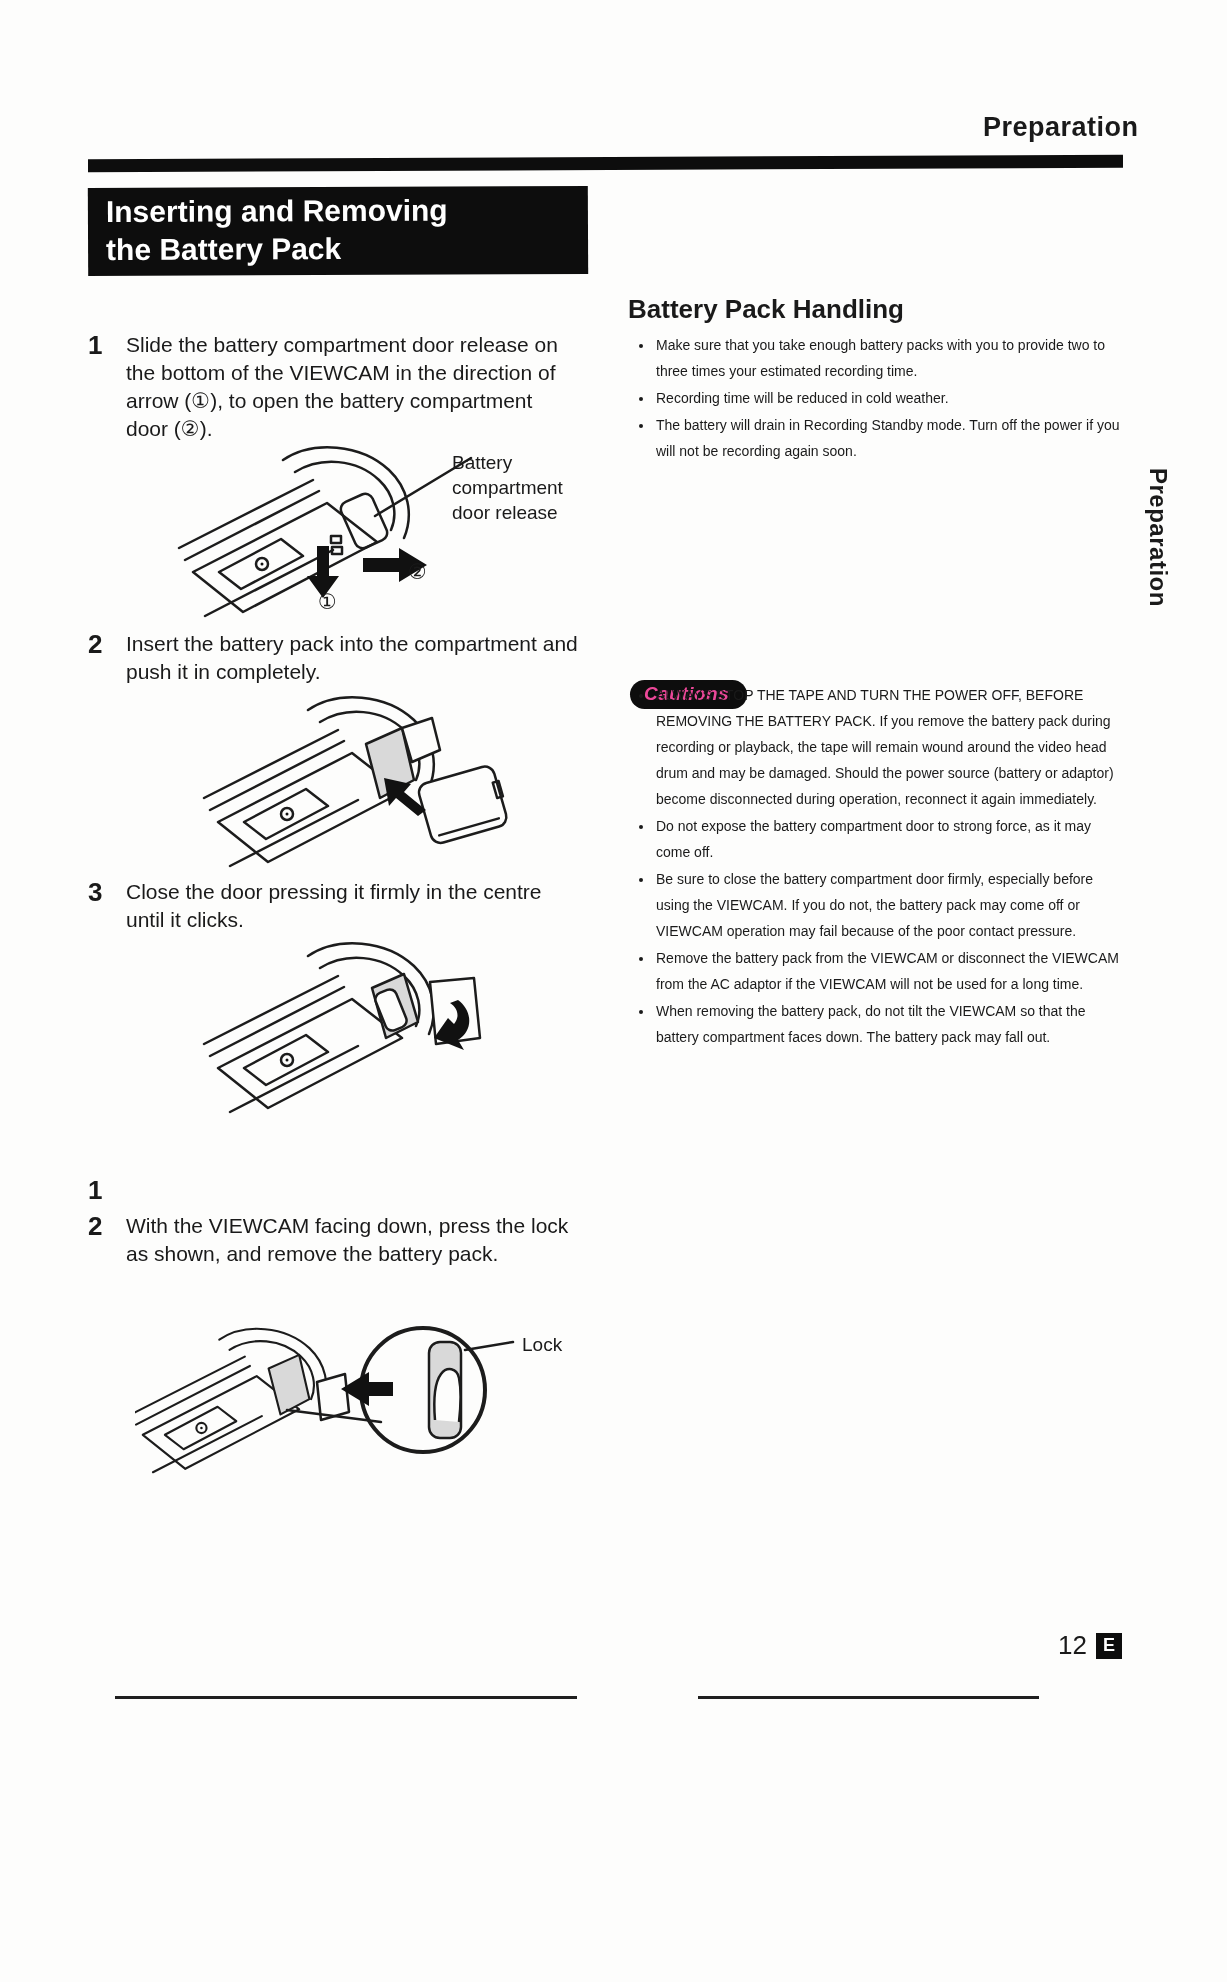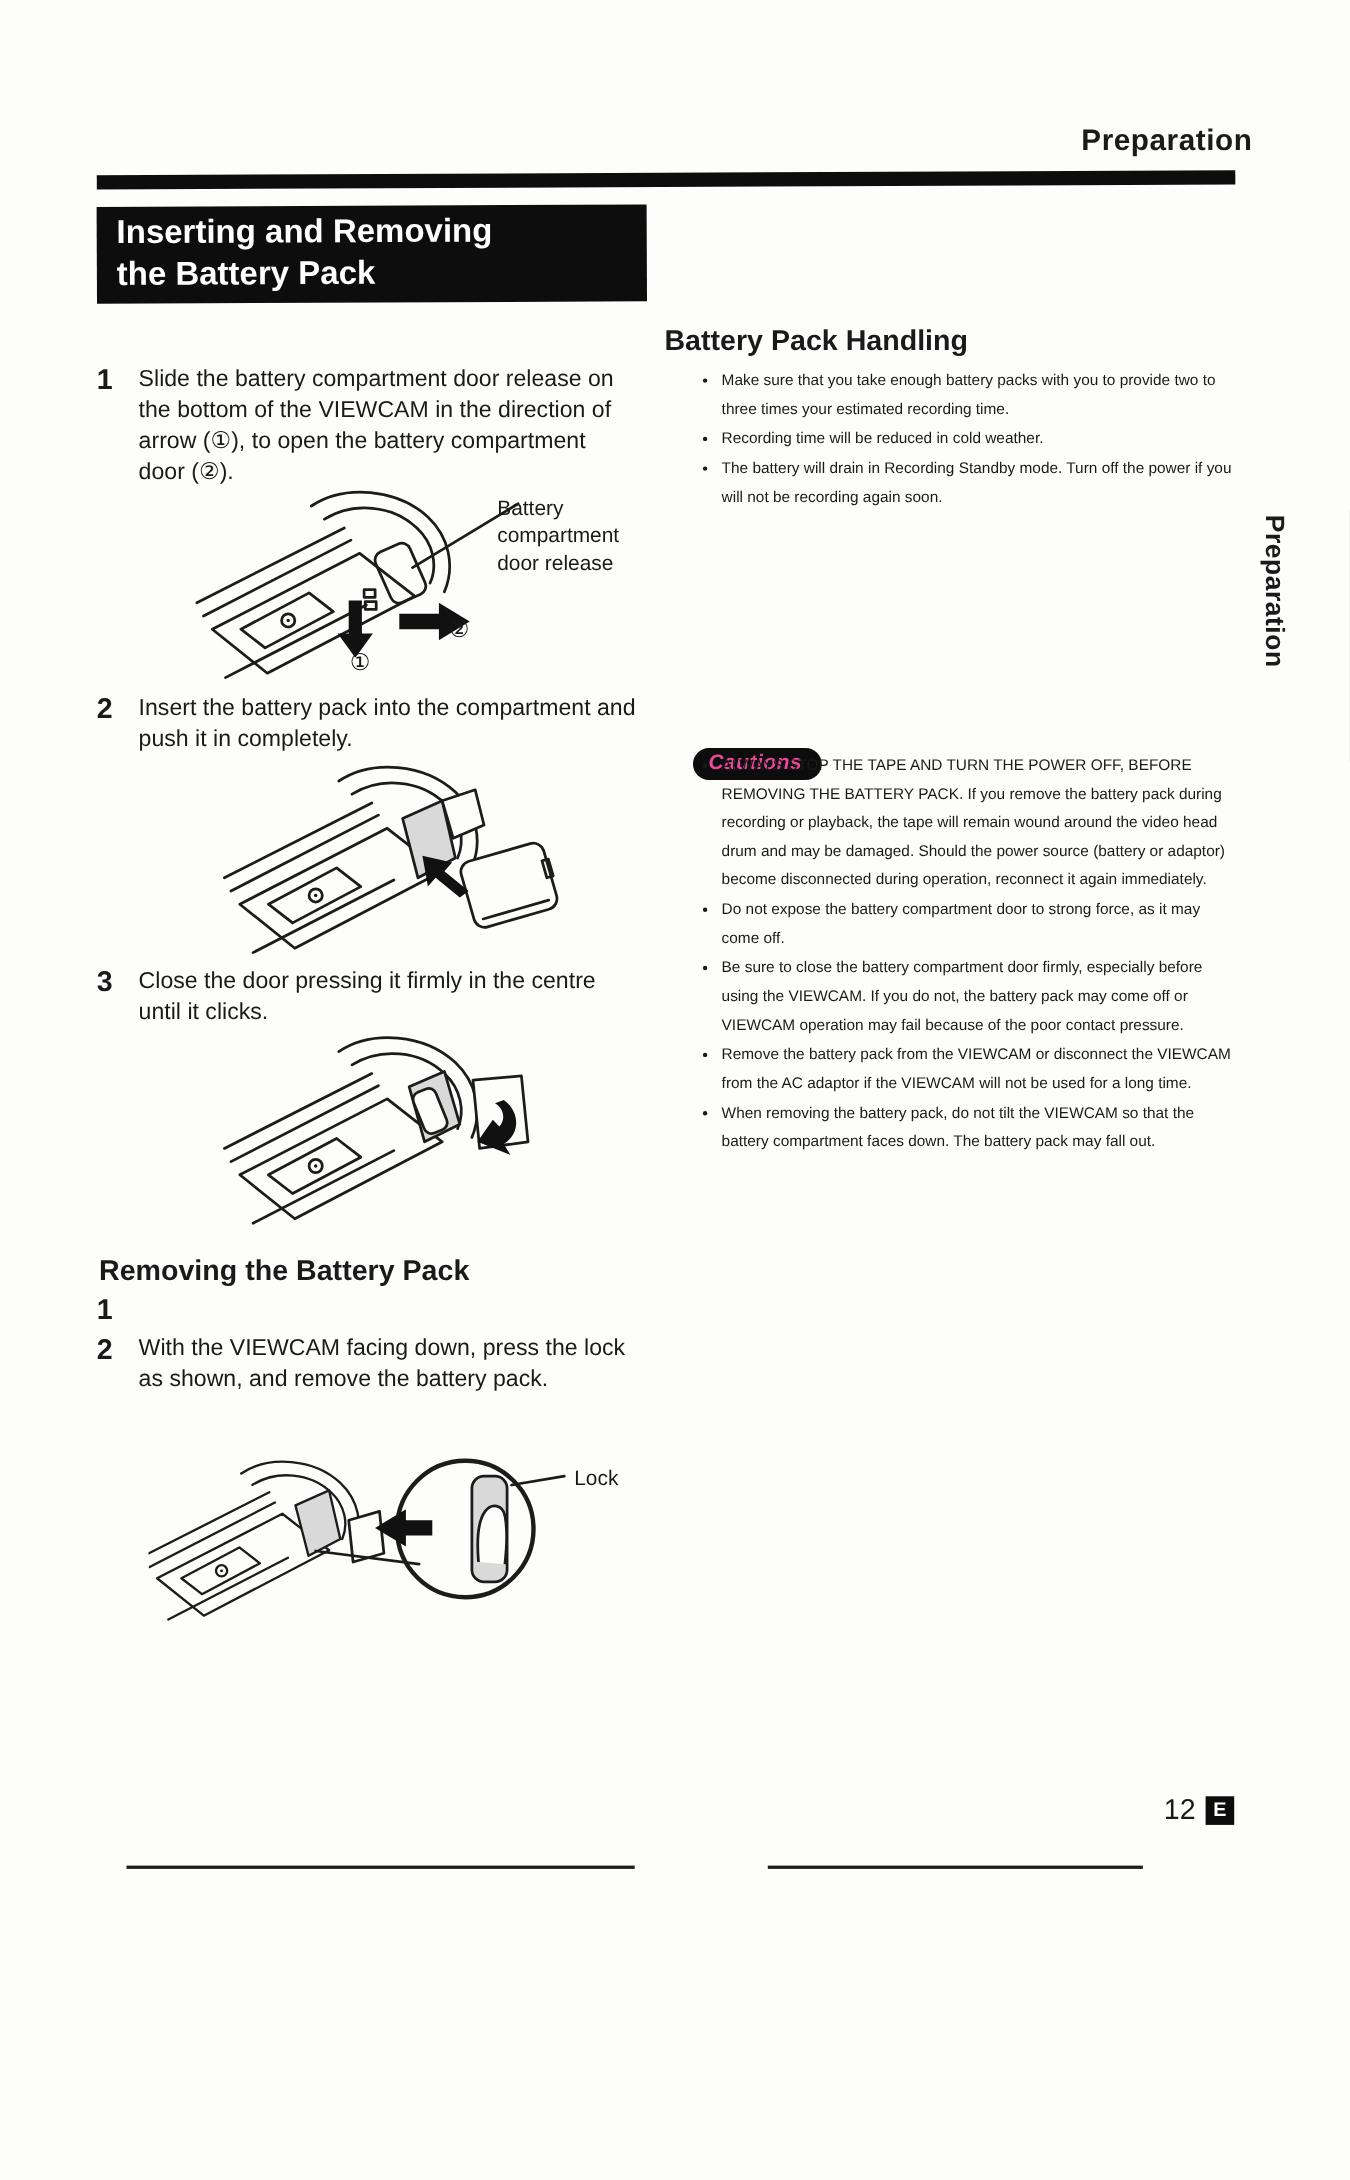--- a/index.html
+++ b/index.html
@@ -157,21 +157,20 @@
       <circle class="ln" cx="97" cy="120" r="6"></circle>
       <circle class="fillb" cx="97" cy="120" r="1.5"></circle>
       <path class="ln" d="M40,172 L168,106"></path>
     </g>
     <polygon class="shade" points="182,48 214,34 228,82 196,98"></polygon>
     <rect class="white" x="190" y="50" width="22" height="40" rx="7" transform="rotate(-22 201 70)"></rect>
     <polygon class="white" points="240,42 284,38 290,98 246,104"></polygon>
     <path class="fillb" d="M268,60 C282,70 284,90 268,100 L274,110 L244,98 L258,78 L264,84 C270,77 268,68 260,63 Z"></path>
   </svg>
 
-  <div class="abs section-heading" style="left:90px; top:1140px;">Removing the Battery Pack</div>
 
   <div class="abs step" style="left:88px; top:1176px;">
     <span class="step-num">1</span>
   </div>
 
   <div class="abs step" style="left:88px; top:1212px;">
     <span class="step-num">2</span>
     <span class="step-text">With the VIEWCAM facing down, press the lock as shown, and remove the battery pack.</span>
   </div>
 
@@ -191,21 +190,21 @@
     <polygon class="white" points="182,84 210,76 214,114 186,122"></polygon>
     <circle cx="288" cy="92" r="62" fill="#fdfdfc" stroke="#1c1c1c" stroke-width="4"></circle>
     <rect class="shade" x="294" y="44" width="32" height="96" rx="11"></rect>
     <path class="white" d="M300,122 C298,98 300,84 306,76 C312,68 322,70 324,80 C326,90 326,106 324,124"></path>
     <polygon class="fillb" points="258,84 234,84 234,74 206,91 234,108 234,98 258,98"></polygon>
     <path class="ln" d="M152,112 L246,124"></path>
     <path class="ln" d="M330,52 L378,44"></path>
   </svg>
   <div class="abs fig-label" style="left:522px; top:1332px;">Lock</div>
 
-  <div class="abs section-heading" style="left:604px; top:294px;">Battery Pack Handling</div>
+  <div class="abs section-heading" style="left:628px; top:294px;">Battery Pack Handling</div>
 
   <ul class="abs rc-list" style="left:632px; top:332px;">
     <li>Make sure that you take enough battery packs with you to provide two to three times your estimated recording time.</li>
     <li>Recording time will be reduced in cold weather.</li>
     <li>The battery will drain in Recording Standby mode. Turn off the power if you will not be recording again soon.</li>
   </ul>
 
   <div class="abs cautions-badge">Cautions</div>
 
   <ul class="abs rc-list" style="left:632px; top:682px;">

